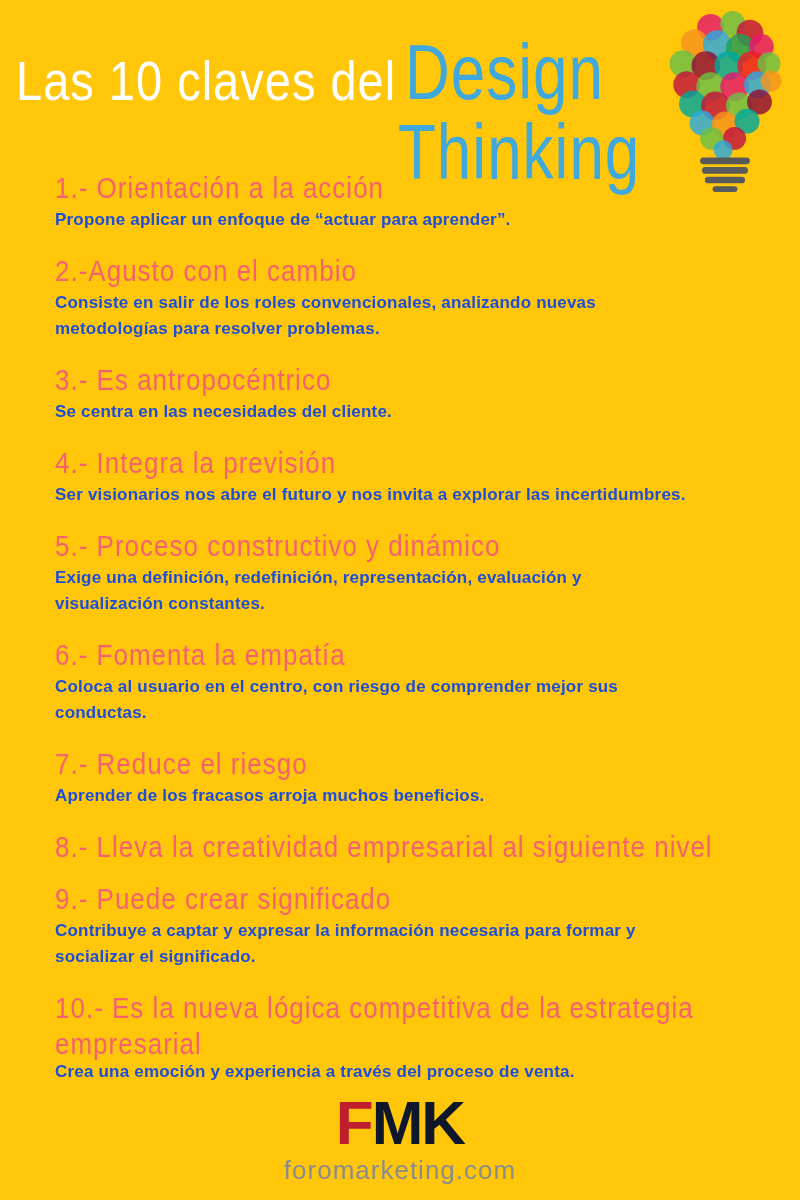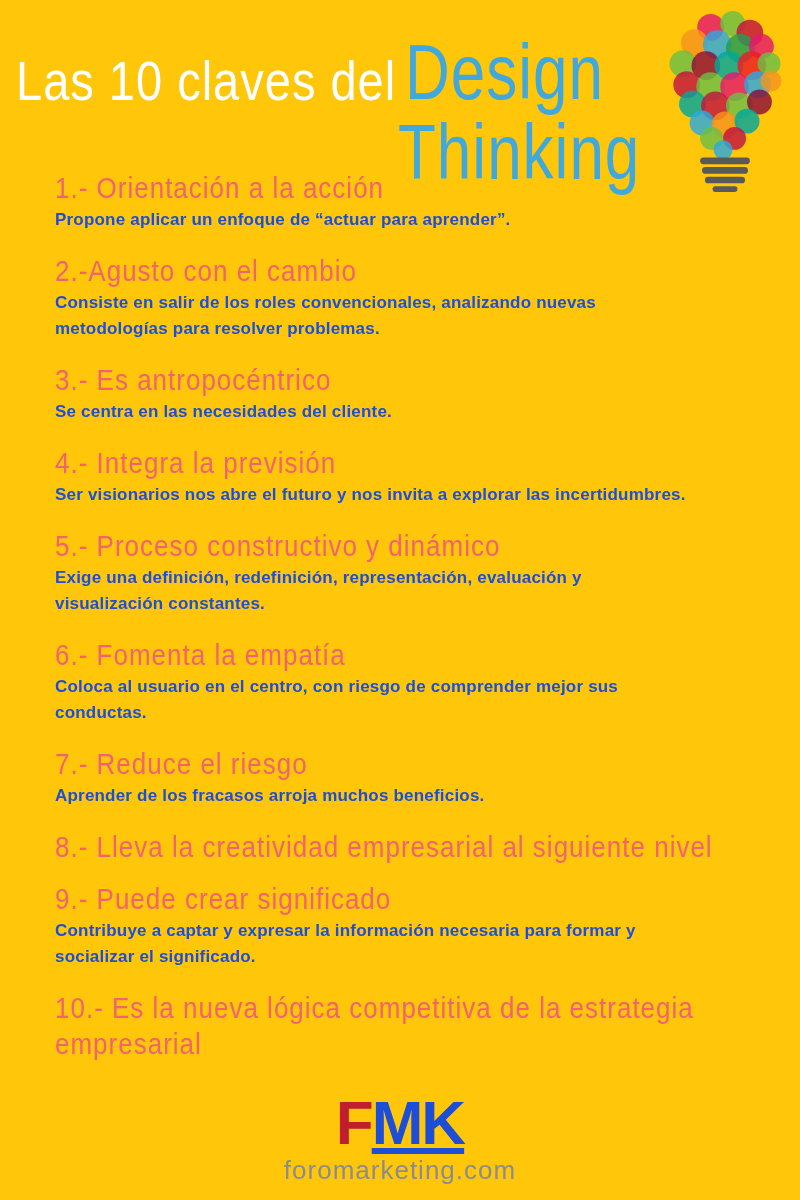--- a/index.html
+++ b/index.html
@@ -98,21 +98,21 @@
     width: 100%;
     text-align: center;
   }
   .logo {
     font-size: 62px;
     line-height: 60px;
     font-weight: 900;
     letter-spacing: -2px;
   }
   .logo .f  { color: #BE1E2D; }
-  .logo .mk { color: #1d4ed8; text-decoration: underline; }
+  .logo .mk { color: #0f172a; }
   .website {
     margin-top: 2px;
     font-size: 26px;
     font-weight: 400;
     color: #8A8C8E;
     letter-spacing: 1px;
   }
 </style>
 </head>
 <body>
@@ -208,20 +208,21 @@
 
     <div class="section">
       <h2>9.- Puede crear significado</h2>
       <p>Contribuye a captar y expresar la información necesaria para formar y
 socializar el significado.</p>
     </div>
 
     <div class="section">
       <h2>10.- Es la nueva lógica competitiva de la estrategia
 empresarial</h2>
+      <p>Crea una emoción y experiencia a través del proceso de venta.</p>
     </div>
 
   </div>
 
   <div class="footer">
     <div class="logo">
       <span class="f">F</span><span class="mk">MK</span>
     </div>
     <div class="website">foromarketing.com</div>
   </div>

